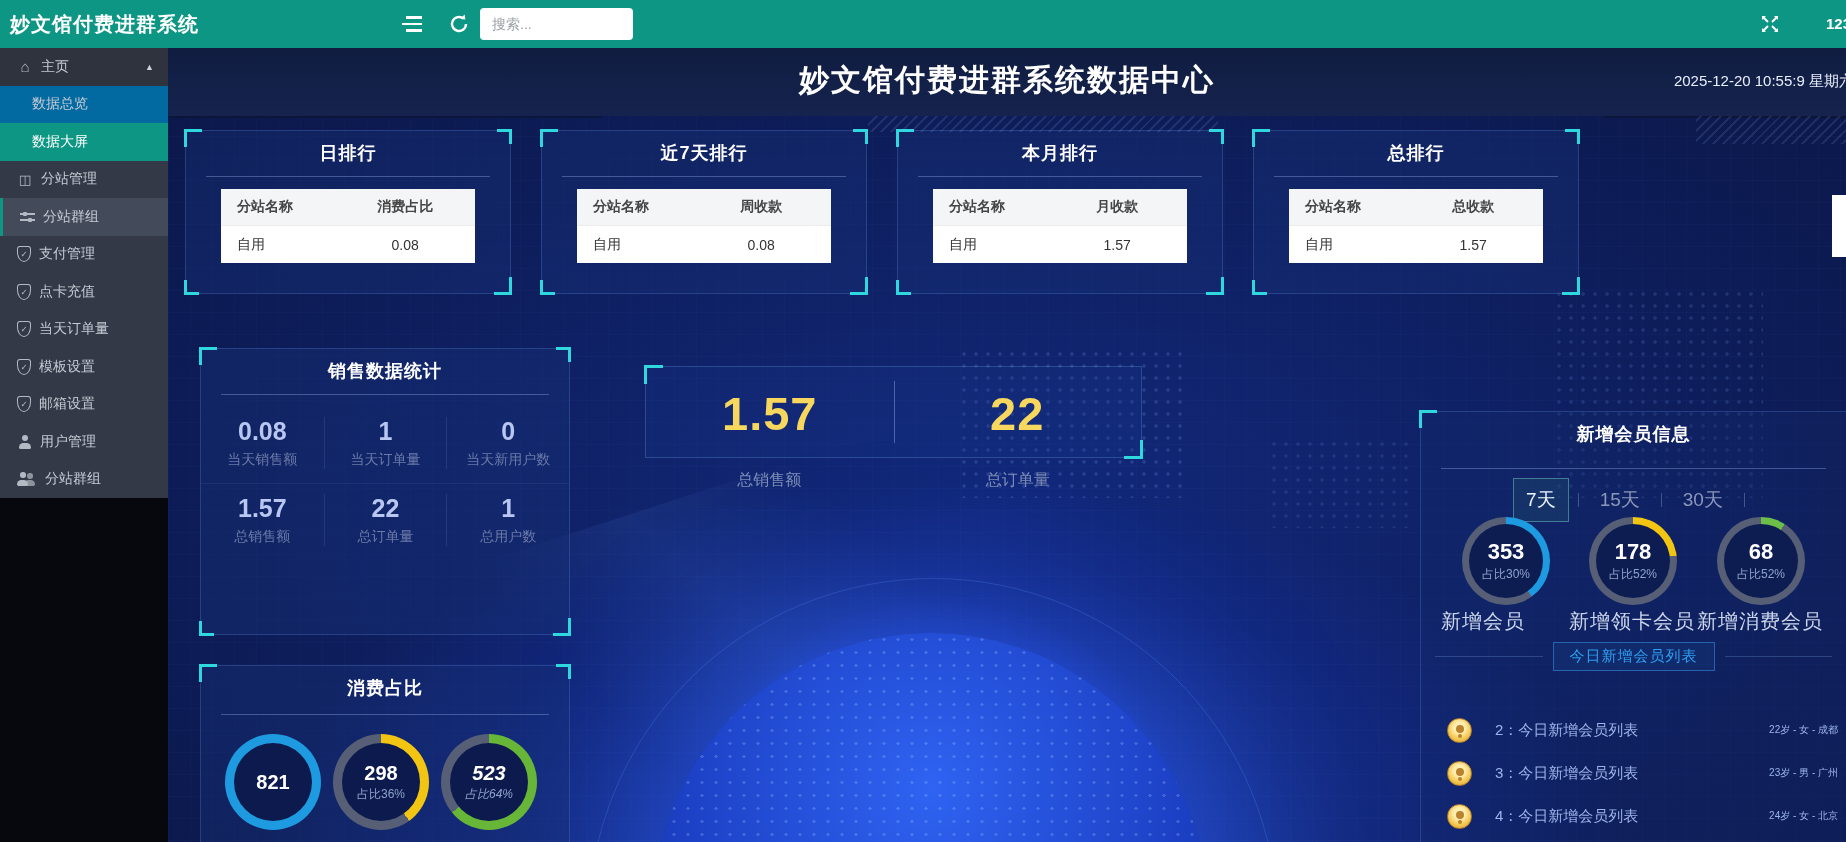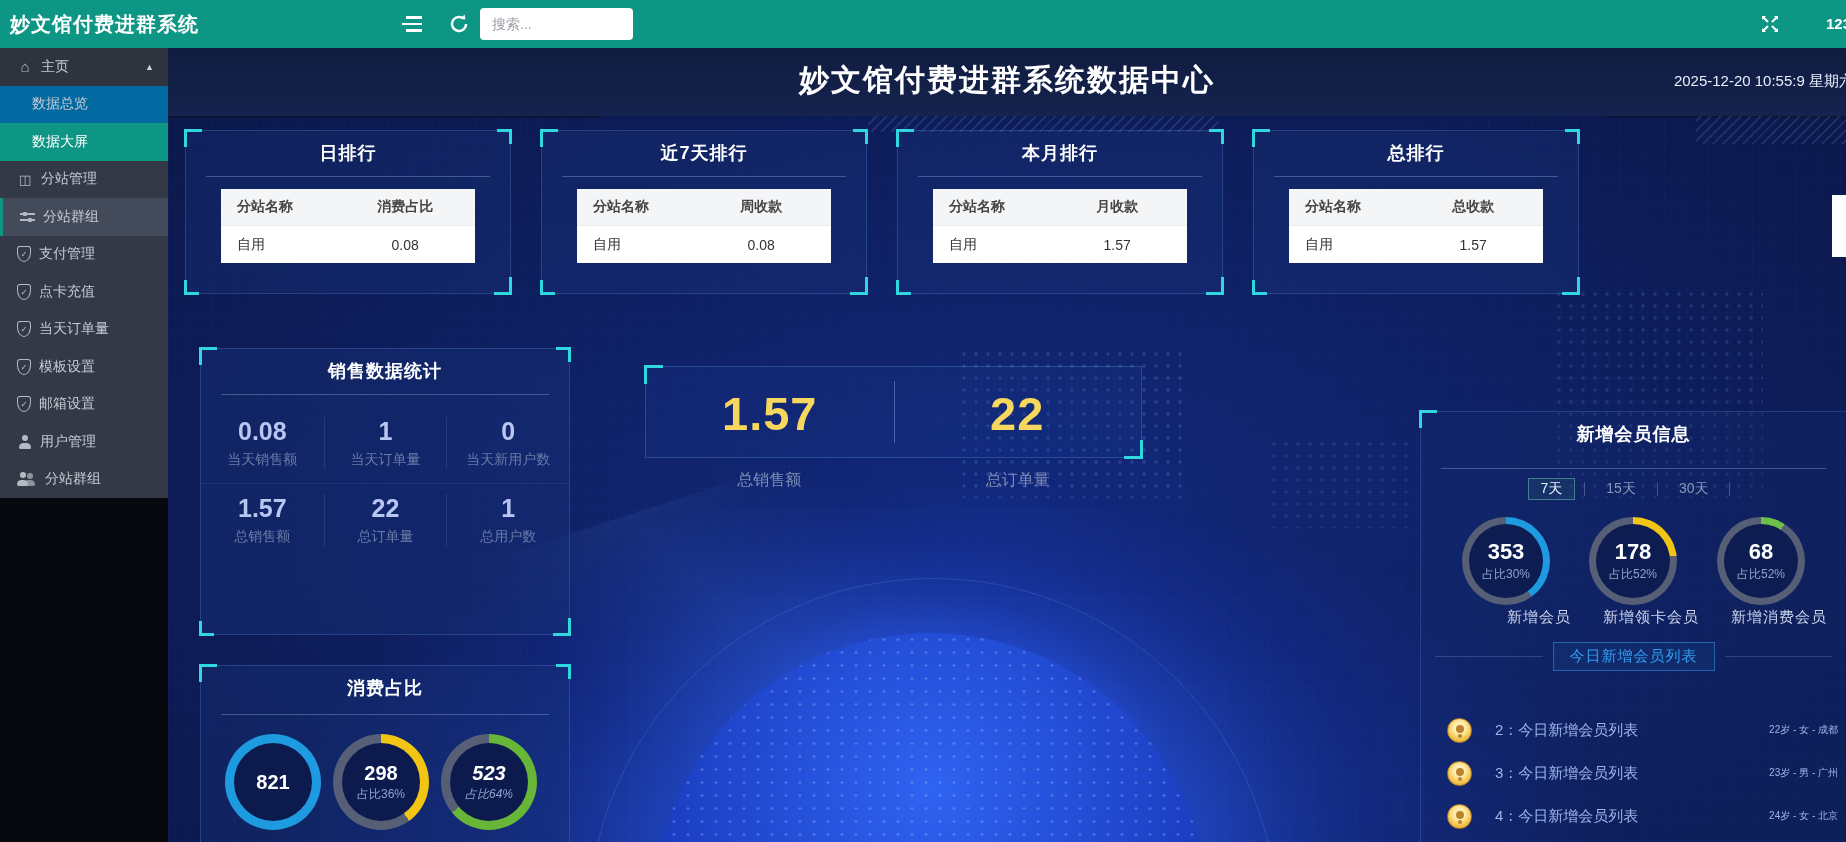--- a/index.html
+++ b/index.html
@@ -135,26 +135,26 @@
   .consume::after{display:none}
   .c-donut{position:absolute;top:68px;width:96px;height:96px}
   .cd1{left:24px}.cd2{left:132px}.cd3{left:240px}
   .c-donut .hole{inset:9px;background:#0c1a4e}
   .c-donut .dval b{font-size:20px}
 
   
   .members{left:1252px;top:363px;width:426px;height:480px;border-right:none;border-bottom:none;background:rgba(20,42,110,.30)}
   .members::after{display:none}
   .m-tabs{position:absolute;left:0;right:0;top:66px;display:flex;align-items:center;justify-content:center}
-  .tab{padding:1px 12px;font-size:14px;color:#8b97b8;cursor:pointer}
+  .tab{padding:8px 12px;font-size:19px;color:#8b97b8;cursor:pointer}
   .tab.active{border:1px solid rgba(110,200,190,.5);background:rgba(40,90,110,.28);color:#eaf4ff}
   .tsep{width:1px;height:14px;background:rgba(130,150,190,.45);margin:0 9px}
   .m-donut{position:absolute;top:105px;width:88px;height:88px}
   .md1{left:41px}.md2{left:168px}.md3{left:296px}
-  .m-dlab{position:absolute;top:196px;width:130px;text-align:right;font-size:15px;color:#ccd6ec;letter-spacing:1px}
+  .m-dlab{position:absolute;top:196px;width:130px;text-align:left;font-size:20px;color:#ccd6ec;letter-spacing:1px}
   .ml1{left:20px}.ml2{left:148px}.ml3{left:276px}
   .m-btnrow{position:absolute;left:14px;right:14px;top:230px;display:flex;align-items:center}
   .m-btnrow .line{flex:1;height:1px;background:rgba(100,140,200,.35)}
   .m-btn{margin:0 10px;padding:4px 16px;font-size:15px;color:#2f9ff0;border:1px solid rgba(55,135,220,.6);background:rgba(25,70,140,.25);cursor:pointer;letter-spacing:1px}
   .m-row{position:absolute;left:26px;right:8px;height:30px;display:flex;align-items:center;cursor:pointer}
   .mr1{top:303px}.mr2{top:346px}.mr3{top:389px}
   .bulb{width:25px;height:25px;border-radius:50%;flex:0 0 auto;border:1px solid #b9802a;position:relative;
     background:radial-gradient(circle at 50% 38%,#ffeeb0 0 30%,#f3c84f 62%,#d89b2b 100%)}
   .bulb::after{content:"";position:absolute;left:8px;top:6px;width:8px;height:8px;border-radius:50%;background:#b9832e;box-shadow:0 7px 0 -2px #b9832e}
   .m-text{margin-left:23px;font-size:15px;color:#9db4ea}

